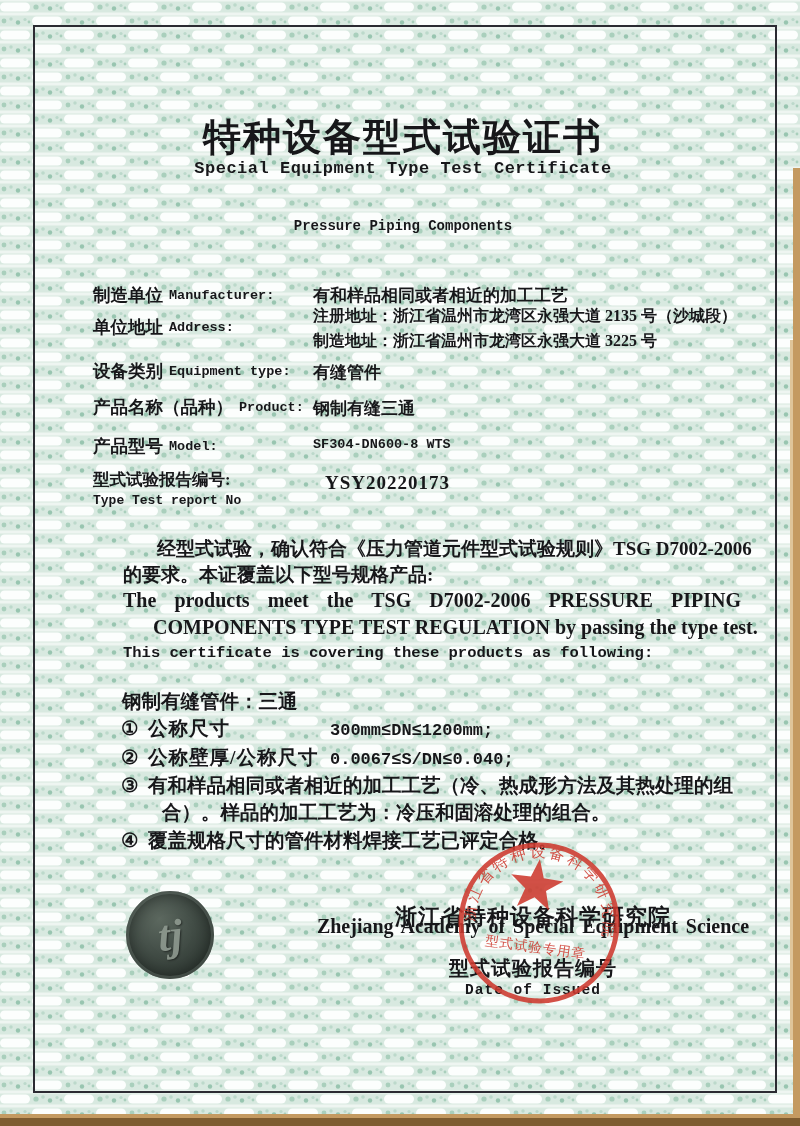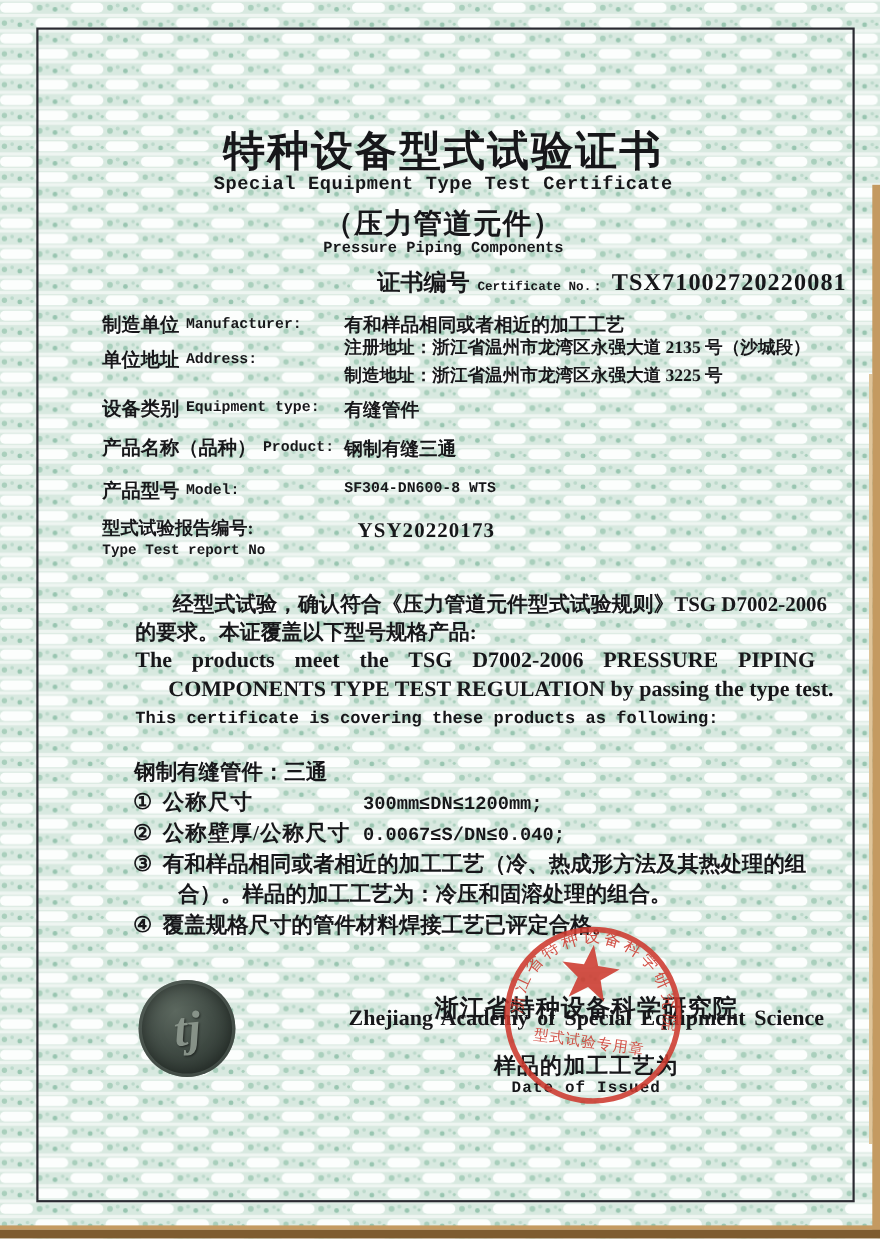--- a/index.html
+++ b/index.html
@@ -110,28 +110,22 @@
         <rect x="32" y="16.5" width="30" height="9" rx="4.5" fill="#fcfefd"></rect>
       </pattern>
     </defs>
     <rect x="0" y="0" width="800" height="1126" fill="url(#bgp)"></rect>
   </svg>
 
   <div class="border-frame"></div>
 
   <div class="hdr abs title-cn">特种设备型式试验证书</div>
   <div class="hdr abs title-en mono">Special Equipment Type Test Certificate</div>
-  <div class="hdr abs paren-cn">（压力管道元件）</div>
   <div class="hdr abs paren-en mono">Pressure Piping Components</div>
 
-  <div class="cert-line">
-    <span class="cert-cn">证书编号</span>
-    <span class="cert-en mono">Certificate No.：</span>
-    <span class="cert-val serif">TSX71002720220081</span>
-  </div>
 
   <div class="flabel r1">
     <span class="cn">制造单位</span>
     <span class="en mono">Manufacturer:</span>
   </div>
   <div class="fvalue r1v v-cn">有和样品相同或者相近的加工工艺</div>
 
   <div class="flabel r2">
     <span class="cn">单位地址</span>
     <span class="en mono">Address:</span>
@@ -194,21 +188,21 @@
   <div class="li li3b">
     <span>合）。样品的加工工艺为：冷压和固溶处理的组合。</span>
   </div>
   <div class="li li4">
     <span class="num">④</span>
     <span>覆盖规格尺寸的管件材料焊接工艺已评定合格。</span>
   </div>
 
   <div class="footer abs org-cn">浙江省特种设备科学研究院</div>
   <div class="footer abs org-en serif">Zhejiang Academy of Special Equipment Science</div>
-  <div class="footer abs date-cn">样品的加工工艺为</div>
+  <div class="footer abs date-cn">型式试验报告编号</div>
   <div class="footer abs date-en mono">Date of Issued</div>
 
   <div class="holo">
     <span class="mark serif">tj</span>
   </div>
 
   <svg class="seal" viewBox="-95 -95 190 190" xmlns="http://www.w3.org/2000/svg">
     <g transform="rotate(8)" fill="#ce3a2f">
       <circle r="78" fill="none" stroke="#ce3a2f" stroke-width="5"></circle>
       <path id="sealArc" d="M -57 30 A 65 65 0 1 1 57 30" fill="none"></path>

